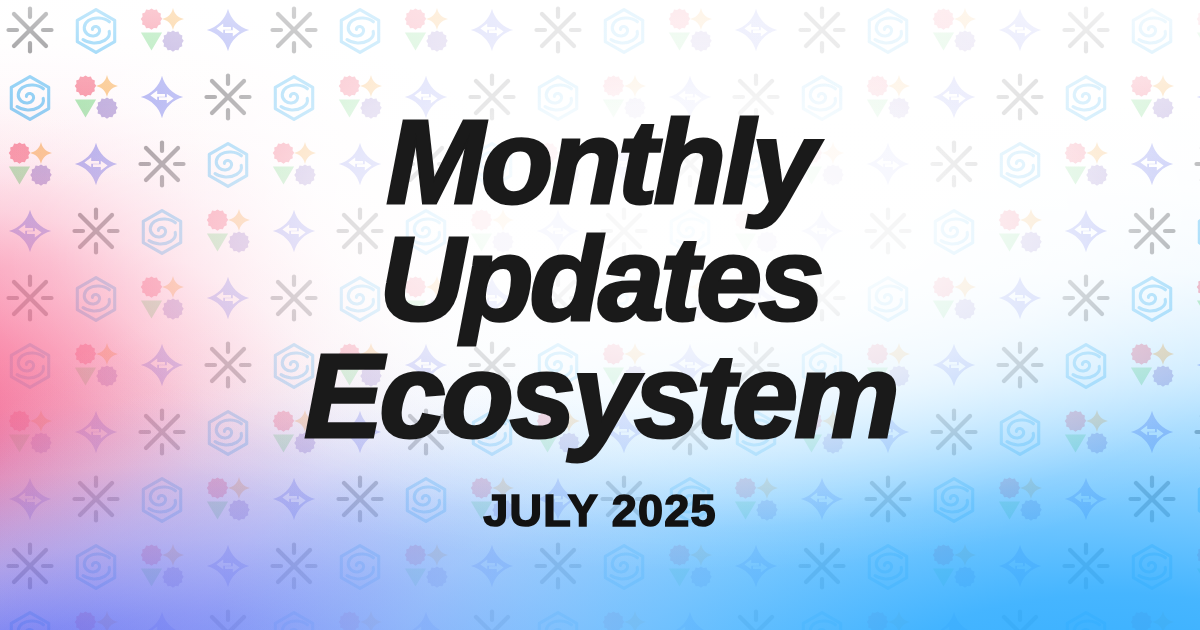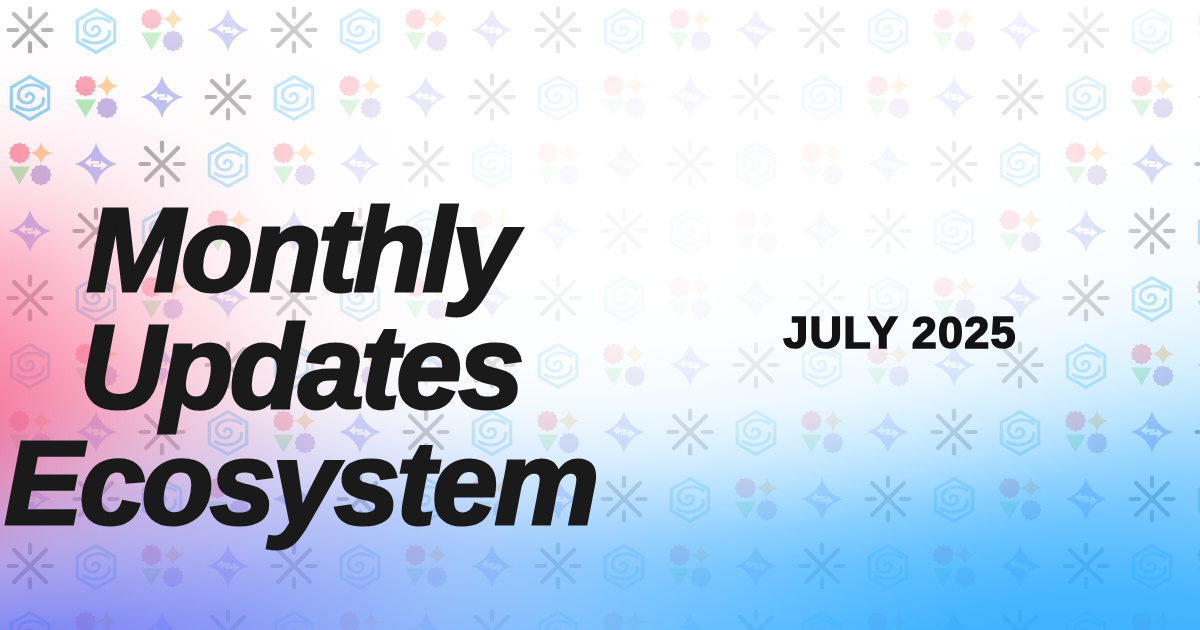--- a/index.html
+++ b/index.html
@@ -145,22 +145,22 @@
         rgba(255,255,255,0.28) 64%,
         rgba(255,255,255,0) 88%);
   }
 
   
   .layer-text {
     position: absolute;
     inset: 0;
     z-index: 3;
     display: flex;
-    flex-direction: row;
-    align-items: center;
+    flex-direction: column;
+    align-items: flex-start;
     justify-content: flex-start;
   }
 
   .headline {
     margin: 0;
     padding: 0;
     width: 100%;
     text-align: center;
     color: #1a1a1a;
     font-family: "Liberation Sans", sans-serif;

